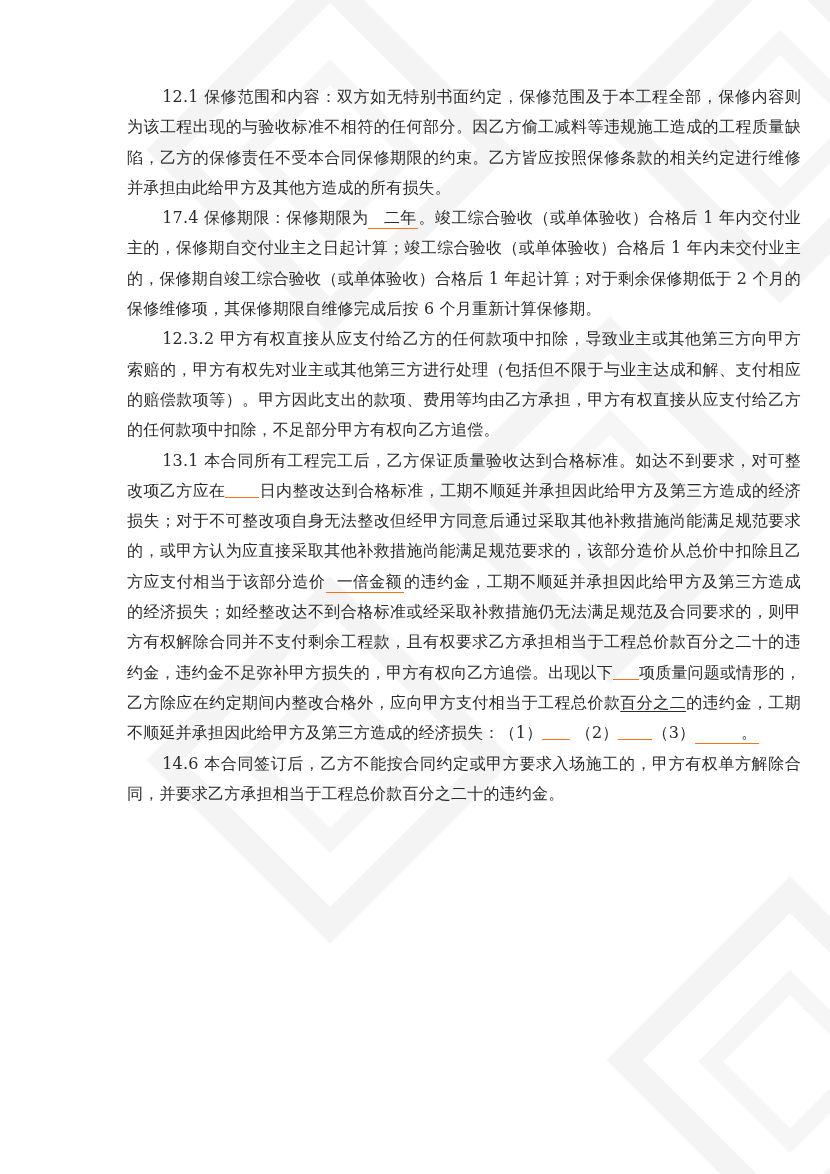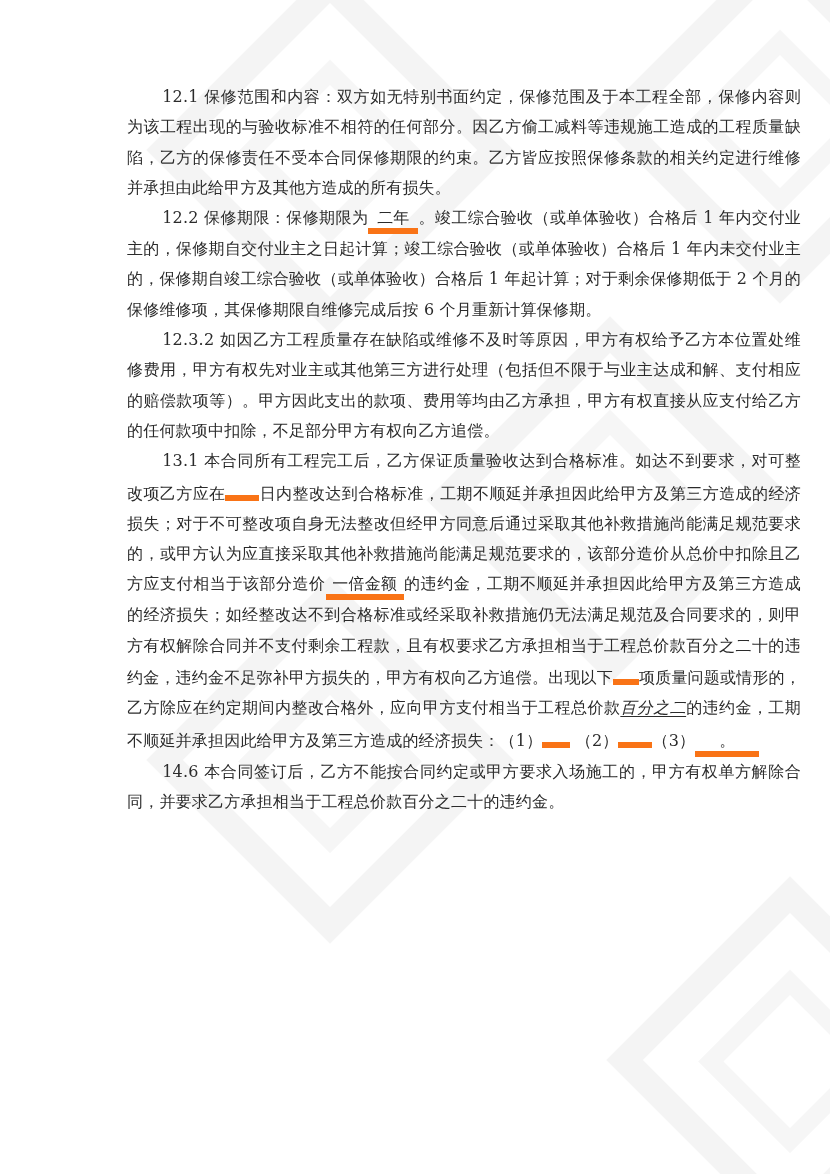--- a/index.html
+++ b/index.html
@@ -52,46 +52,45 @@
     text-indent: 2.2em;
     text-align: justify;
     text-justify: inter-character;
     letter-spacing: 0.2px;
   }
   .para.heading {
     text-indent: 2.2em;
   }
   .blank {
     display: inline-block;
-    border-bottom: 6px solid #f97316;
+    border-bottom: 1px solid #f97316;
     line-height: 20px;
     text-indent: 0;
-    text-align: center;
+    text-align: right;
     padding: 0 2px;
   }
   .blank.empty {
     height: 18px;
     vertical-align: -2px;
   }
   .u {
     text-decoration: underline;
     text-underline-offset: 3px;
-    font-style: italic;
   }
 </style>
 </head>
 <body>
 
 <div class="watermark-layer" id="wm-layer">
     <div class="wm" style="left: 200px; top: 20px;"></div>
     <div class="wm" style="left: 480px; top: 370px;"></div>
     <div class="wm" style="left: 200px; top: 630px;"></div>
     <div class="wm" style="left: 660px; top: 930px;"></div>
     <div class="wm" style="left: 650px; top: -10px;"></div>
   </div>
 
 <div class="page" id="page">
     <p class="para"><span>12.1 保修范围和内容：双方如无特别书面约定，保修范围及于本工程全部，保修内容则为该工程出现的与验收标准不相符的任何部分。因乙方偷工减料等违规施工造成的工程质量缺陷，乙方的保修责任不受本合同保修期限的约束。乙方皆应按照保修条款的相关约定进行维修并承担由此给甲方及其他方造成的所有损失。</span></p>
-    <p class="para"><span>12.2 保修期限：保修期限为</span><span class="blank" style="min-width: 46px;">二年</span><span>。竣工综合验收（或单体验收）合格后 1 年内交付业主的，保修期自交付业主之日起计算；竣工综合验收（或单体验收）合格后 1 年内未交付业主的，保修期自竣工综合验收（或单体验收）合格后 1 年起计算；对于剩余保修期低于 2 个月的保修维修项，其保修期限自维修完成后按 6 个月重新计算保修期。</span></p>
-    <p class="para"><span>12.3.2 如因乙方工程质量存在缺陷或维修不及时等原因，甲方有权给予乙方本位置处维修费用，甲方有权先对业主或其他第三方进行处理（包括但不限于与业主达成和解、支付相应的赔偿款项等）。甲方因此支出的款项、费用等均由乙方承担，甲方有权直接从应支付给乙方的任何款项中扣除，不足部分甲方有权向乙方追偿。</span></p>
+    <p class="para"><span>17.4 保修期限：保修期限为</span><span class="blank" style="min-width: 46px;">二年</span><span>。竣工综合验收（或单体验收）合格后 1 年内交付业主的，保修期自交付业主之日起计算；竣工综合验收（或单体验收）合格后 1 年内未交付业主的，保修期自竣工综合验收（或单体验收）合格后 1 年起计算；对于剩余保修期低于 2 个月的保修维修项，其保修期限自维修完成后按 6 个月重新计算保修期。</span></p>
+    <p class="para"><span>12.3.2 甲方有权直接从应支付给乙方的任何款项中扣除，导致业主或其他第三方向甲方索赔的，甲方有权先对业主或其他第三方进行处理（包括但不限于与业主达成和解、支付相应的赔偿款项等）。甲方因此支出的款项、费用等均由乙方承担，甲方有权直接从应支付给乙方的任何款项中扣除，不足部分甲方有权向乙方追偿。</span></p>
     <p class="para"><span>13.1 本合同所有工程完工后，乙方保证质量验收达到合格标准。如达不到要求，对可整改项乙方应在</span><span class="blank empty" style="min-width: 30px;"></span><span>日内整改达到合格标准，工期不顺延并承担因此给甲方及第三方造成的经济损失；对于不可整改项自身无法整改但经甲方同意后通过采取其他补救措施尚能满足规范要求的，或甲方认为应直接采取其他补救措施尚能满足规范要求的，该部分造价从总价中扣除且乙方应支付相当于该部分造价</span><span class="blank" style="min-width: 74px;">一倍金额</span><span>的违约金，工期不顺延并承担因此给甲方及第三方造成的经济损失；如经整改达不到合格标准或经采取补救措施仍无法满足规范及合同要求的，则甲方有权解除合同并不支付剩余工程款，且有权要求乙方承担相当于工程总价款百分之二十的违约金，违约金不足弥补甲方损失的，甲方有权向乙方追偿。出现以下</span><span class="blank empty" style="min-width: 22px;"></span><span>项质量问题或情形的，乙方除应在约定期间内整改合格外，应向甲方支付相当于工程总价款</span><span class="u">百分之二</span><span>的违约金，工期不顺延并承担因此给甲方及第三方造成的经济损失：（1）</span><span class="blank empty" style="min-width: 24px;"></span><span> （2）</span><span class="blank empty" style="min-width: 30px;"></span><span>（3）</span><span class="blank" style="min-width: 60px;">。</span></p>
     <p class="para"><span>14.6  本合同签订后，乙方不能按合同约定或甲方要求入场施工的，甲方有权单方解除合同，并要求乙方承担相当于工程总价款百分之二十的违约金。</span></p>
   </div>
 
 </body></html>

